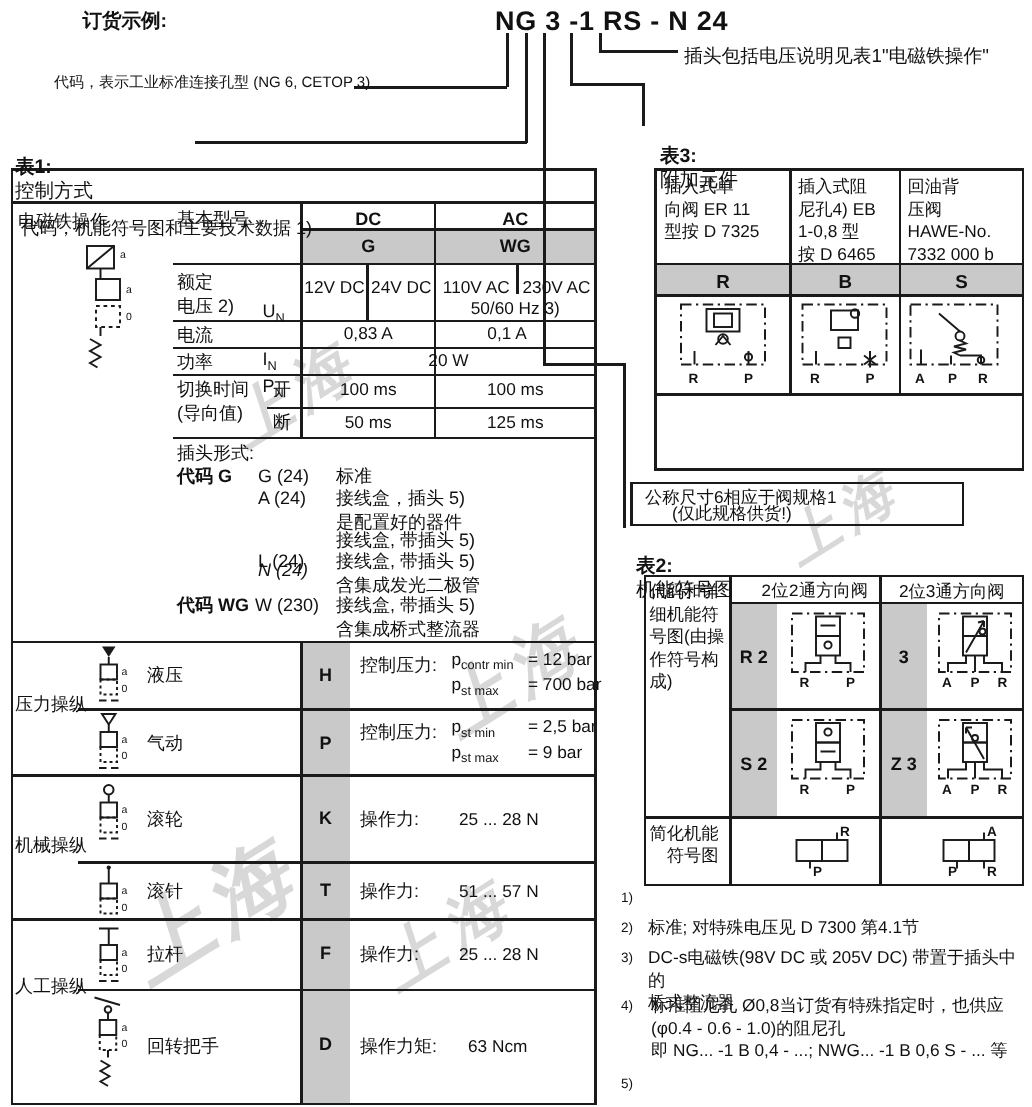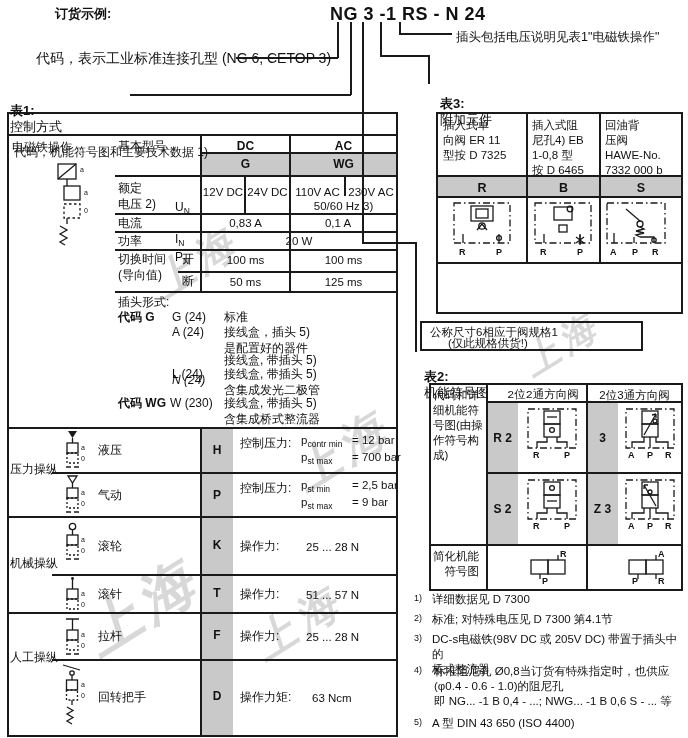--- a/index.html
+++ b/index.html
@@ -85,21 +85,21 @@
         <polyline points="130,95 351,95"></polyline>
       <polyline points="363,22 363,243 416,243 416,352"></polyline>
       <polyline points="381,22 381,56 429,56 429,84"></polyline>
       <polyline points="400,22 400,34 452,34"></polyline>
     </g>
   </svg>
 
   <div class="t b" style="left:55px;top:6px;font-size:13px;">订货示例:</div>
   <div class="t code" style="left:330px;top:3px;">NG 3 -1 RS - N 24</div>
   <div class="t" style="left:456px;top:29px;font-size:12.5px;">插头包括电压说明见表1"电磁铁操作"</div>
-  <div class="t" style="left:36px;top:49px;font-size:14px;">代码，表示工业标准连接孔型 (NG 6, CETOP 3)</div>
+  <div class="t" style="left:36px;top:49px;font-size:10px;">代码，表示工业标准连接孔型 (NG 6, CETOP 3)</div>
 
   <div class="t" style="left:10px;top:87px;">
     <span class="title">表1:</span>
     <span style="font-size:13px;">控制方式</span>
   </div>
   <div class="t" style="left:440px;top:80px;">
     <span class="title">表3:</span>
     <span style="font-size:13px;">附加元件</span>
   </div>
   <div class="t" style="left:424px;top:353px;">
@@ -396,26 +396,24 @@
       <rect class="st" x="26" y="12" width="17" height="14"></rect>
     <line class="st" x1="36" y1="12" x2="36" y2="7"></line>
     <line class="st" x1="18" y1="26" x2="18" y2="31"></line>
       <line class="st" x1="36" y1="26" x2="36" y2="31"></line>
     <text class="pt" x="38" y="9">A</text>
     <text class="pt" x="12" y="36">P</text>
     <text class="pt" x="38" y="36">R</text>
   </svg>
 
   <span class="fn-num" style="left:414px;top:593px;">1)</span>
-  <div class="t f11" style="left:432px;top:592px;width:254px;">详细数据见 D 7300</div>
   <span class="fn-num" style="left:414px;top:613px;">2)</span>
   <div class="t f11" style="left:432px;top:612px;width:254px;">标准;  对特殊电压见 D 7300  第4.1节</div>
   <span class="fn-num" style="left:414px;top:633px;">3)</span>
   <div class="t f11" style="left:432px;top:632px;width:254px;">DC-s电磁铁(98V DC 或 205V DC) 带置于插头中的
 桥式整流器</div>
   <span class="fn-num" style="left:414px;top:665px;">4)</span>
   <div class="t f11" style="left:434px;top:664px;width:254px;">标准阻尼孔 Ø0,8当订货有特殊指定时，也供应
 (φ0.4 - 0.6 - 1.0)的阻尼孔
 即 NG... -1 B 0,4 - ...;  NWG... -1 B 0,6 S - ...  等</div>
   <span class="fn-num" style="left:414px;top:717px;">5)</span>
-  <div class="t f11" style="left:432px;top:716px;width:254px;">A 型  DIN 43 650 (ISO 4400)</div>
 
 </div>
 
 </body></html>

